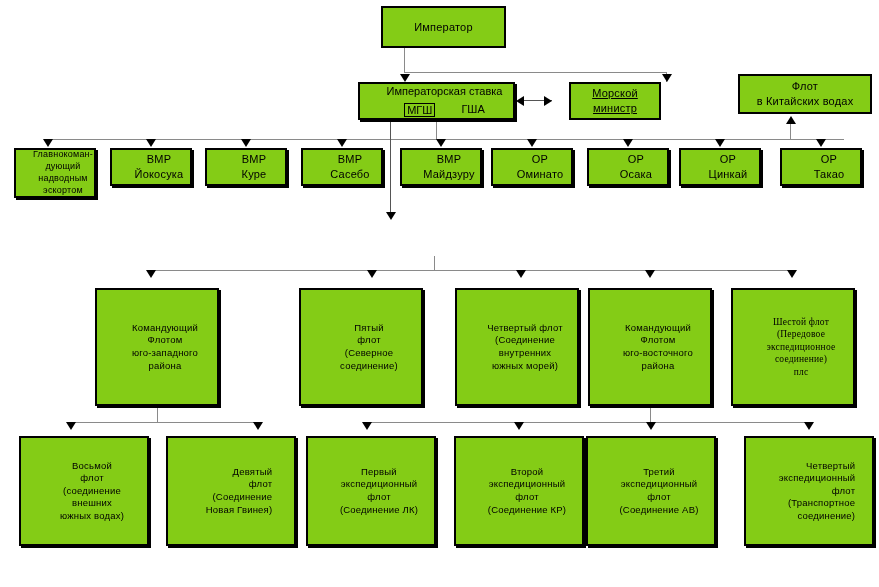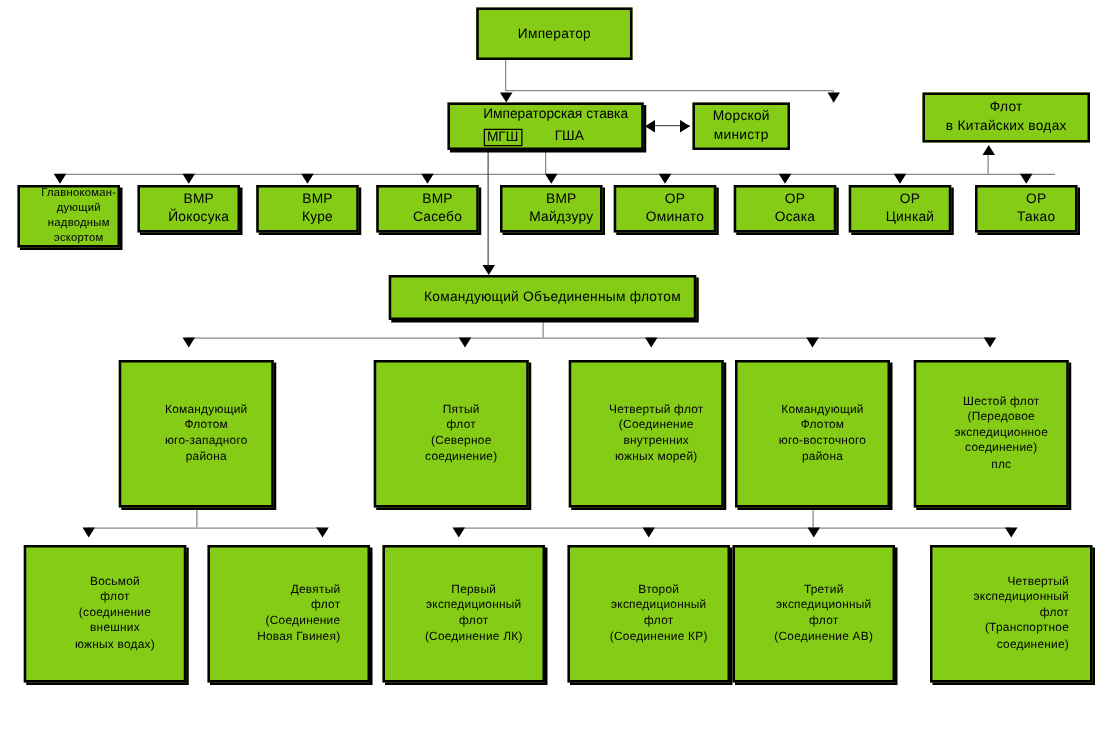--- a/index.html
+++ b/index.html
@@ -71,21 +71,21 @@
     z-index:4;
   }
   
   .abbr-box{
     display:inline-block;
     border:1px solid #000;
     padding:0 2px;
     line-height:1.1;
   }
   .hq-inner{font-size:11px;line-height:1.45;}
-  .hq-row2{display:flex;gap:26px;align-items:center;margin-top:2px;}
+  .hq-row2{display:flex;justify-content:center;gap:26px;align-items:center;margin-top:2px;}
 </style>
 </head>
 <body>
 
 <div id="page">
 
   <div class="box f11" style="left:381px;top:6px;width:125px;height:42px;">
     <span class="txt">Император</span>
   </div>
 
@@ -99,21 +99,21 @@
   <div class="box shadow" style="left:358px;top:82px;width:157px;height:38px;">
     <div class="hq-inner">
       <div>Императорская ставка</div>
       <div class="hq-row2">
         <span class="abbr-box">МГШ</span>
         <span>ГША</span>
       </div>
     </div>
   </div>
 
-  <div class="box f11" style="left:554px;top:82px;width:78px;height:38px;">
+  <div class="box f11" style="left:569px;top:82px;width:92px;height:38px;text-decoration:underline;">
     <span class="txt">Морской
 министр</span>
   </div>
 
   <div class="hline dark" style="left:519px;top:100px;width:33px;"></div>
   <div class="arrow-left" style="left:516px;top:96px;"></div>
   <div class="arrow-right" style="left:544px;top:96px;"></div>
 
   <div class="box f11" style="left:738px;top:74px;width:134px;height:40px;">
     <span class="txt">Флот
@@ -171,23 +171,20 @@
 Цинкай</span>
   </div>
   <div class="box f11 shadow" style="left:780px;top:148px;width:82px;height:38px;">
     <span class="txt">ОР
 Такао</span>
   </div>
 
   <div class="vline dark" style="left:390px;top:104px;height:112px;"></div>
   <div class="arrow-down" style="left:386px;top:212px;"></div>
 
-  <div class="box f11 shadow" style="left:311px;top:220px;width:246px;height:36px;">
-    <span class="txt">Командующий  Объединенным  флотом</span>
-  </div>
 
   <div class="vline" style="left:434px;top:256px;height:14px;"></div>
   <div class="hline" style="left:150px;top:270px;width:641px;"></div>
   <div class="arrow-down" style="left:146px;top:270px;"></div>
   <div class="arrow-down" style="left:367px;top:270px;"></div>
   <div class="arrow-down" style="left:516px;top:270px;"></div>
   <div class="arrow-down" style="left:645px;top:270px;"></div>
   <div class="arrow-down" style="left:787px;top:270px;"></div>
 
   <div class="box f95 shadow" style="left:95px;top:288px;width:124px;height:118px;">
@@ -207,21 +204,21 @@
 (Соединение
 внутренних
 южных морей)</span>
   </div>
   <div class="box f95 shadow" style="left:588px;top:288px;width:124px;height:118px;">
     <span class="txt">Командующий
 Флотом
 юго-восточного
 района</span>
   </div>
-  <div class="box f95 shadow" style="left:731px;top:288px;width:124px;height:118px;">
+  <div class="box f95 shadow" style="left:731px;top:288px;width:124px;height:118px;font-family:Liberation Serif, serif;">
     <span class="txt">Шестой  флот
 (Передовое
 экспедиционное
 соединение)
 плс</span>
   </div>
 
   <div class="vline" style="left:157px;top:406px;height:16px;"></div>
   <div class="hline" style="left:70px;top:422px;width:187px;"></div>
   <div class="arrow-down" style="left:66px;top:422px;"></div>

